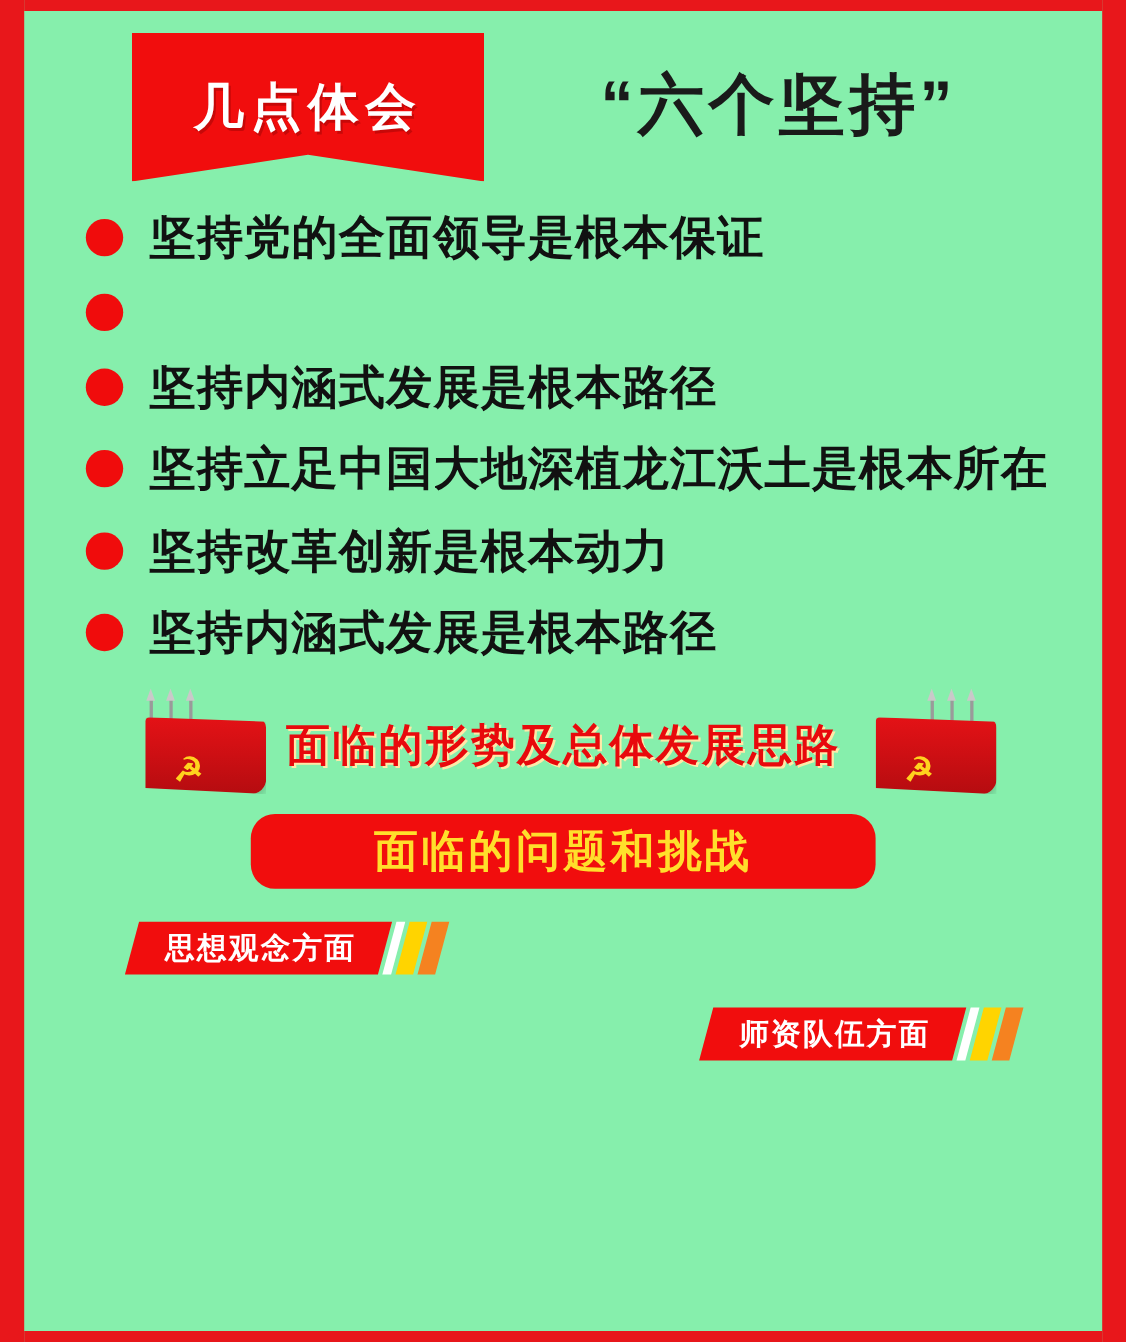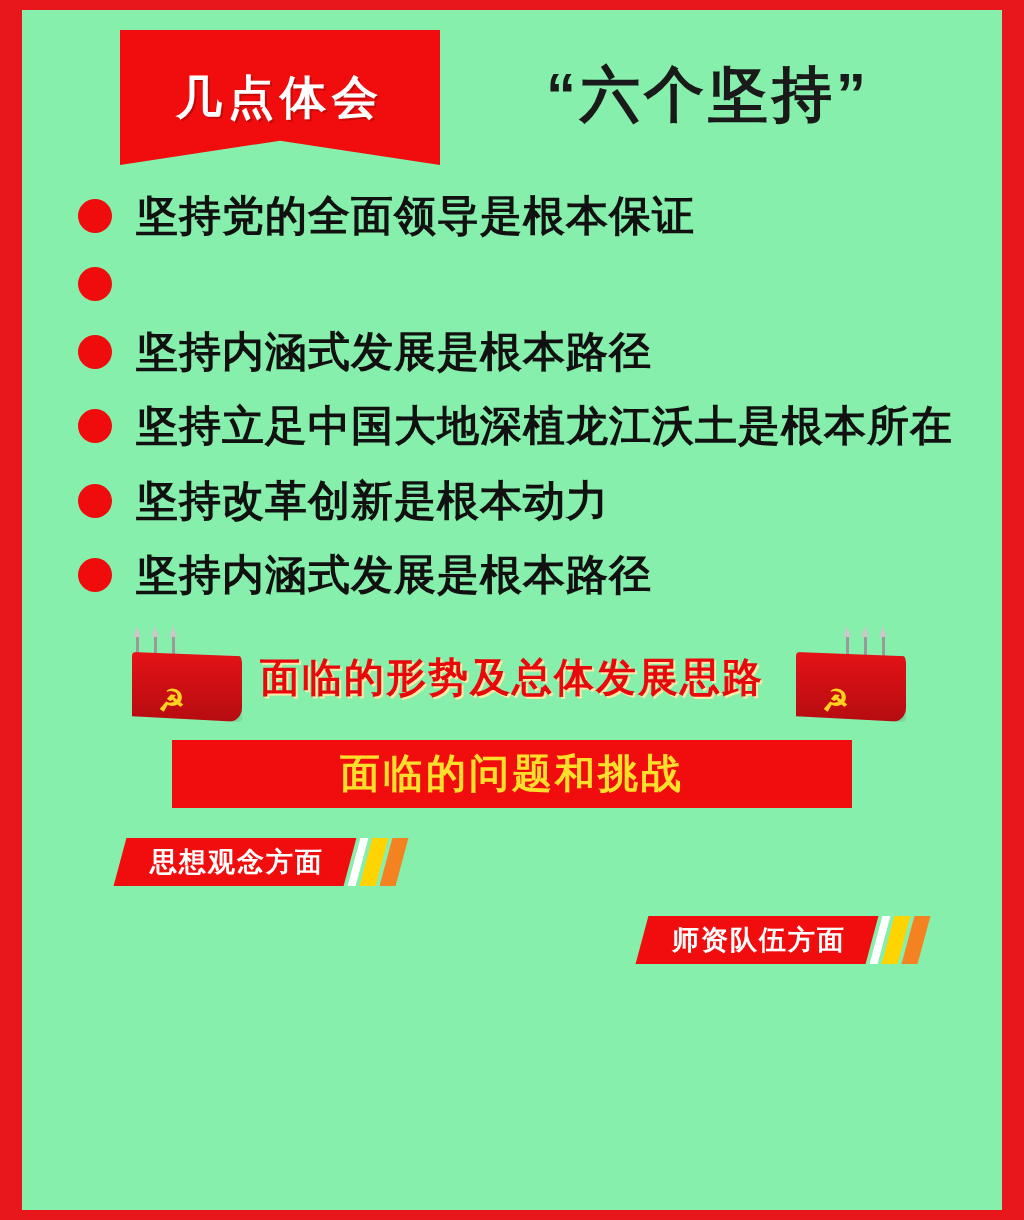--- a/index.html
+++ b/index.html
@@ -157,26 +157,27 @@
     font-weight: bold;
     color: #e8090c;
     letter-spacing: 2px;
     text-shadow: 2px 2px 0 #ffe9a8;
     z-index: 5;
   }
 
   
   .red-bar {
     margin: 6px auto 0 auto;
-    width: 680px;
+    width: 568px;
     height: 68px;
     background: #f10d0d;
     display: flex;
     align-items: center;
     justify-content: center;
+    border-radius: 22px;
   }
   .red-bar-text {
     font-size: 40px;
     font-weight: bold;
     color: #ffdf2b;
     letter-spacing: 3px;
   }
 
   
   .tag-row {

